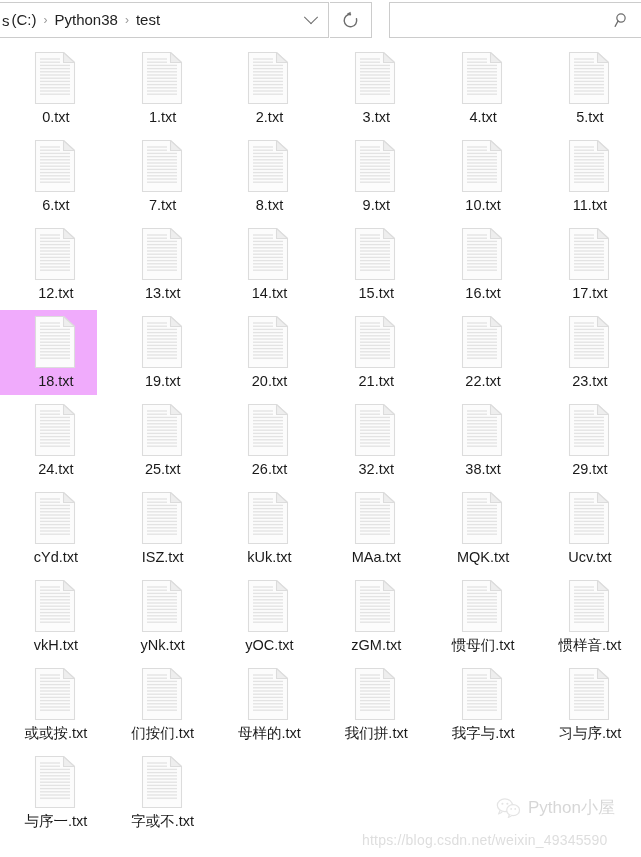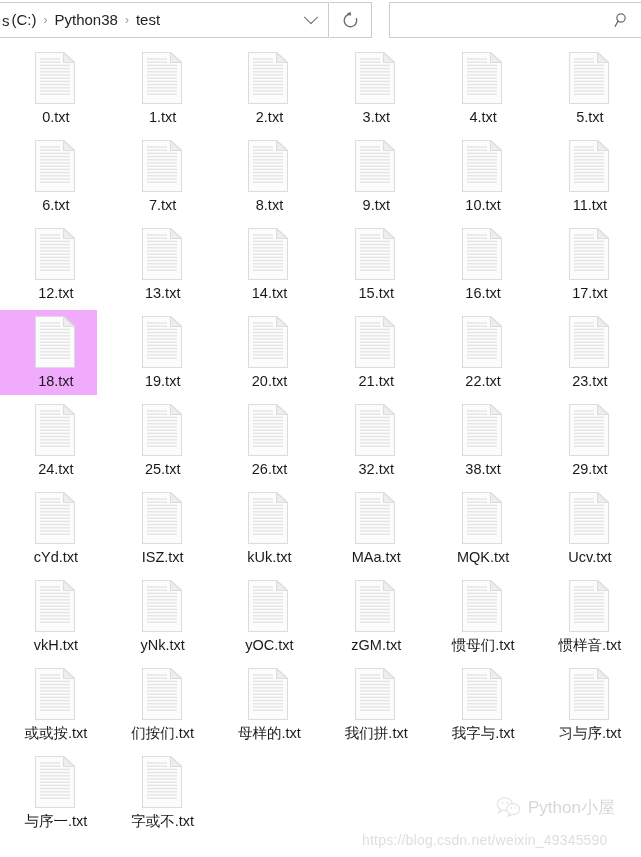--- a/index.html
+++ b/index.html
@@ -190,21 +190,21 @@
     color: #dedede;
     letter-spacing: 0.2px;
     white-space: nowrap;
     font-family: "Liberation Sans", sans-serif;
   }
   .wm-brand {
     position: absolute;
     left: 496px;
     top: 796px;
     display: flex;
-    align-items: flex-start;
+    align-items: flex-end;
     gap: 6px;
     opacity: 0.55;
   }
   .wm-brand-text {
     font-size: 17px;
     color: #b6b6b6;
     white-space: nowrap;
     font-family: "Liberation Sans", "DejaVu Sans", sans-serif;
   }
 </style>

